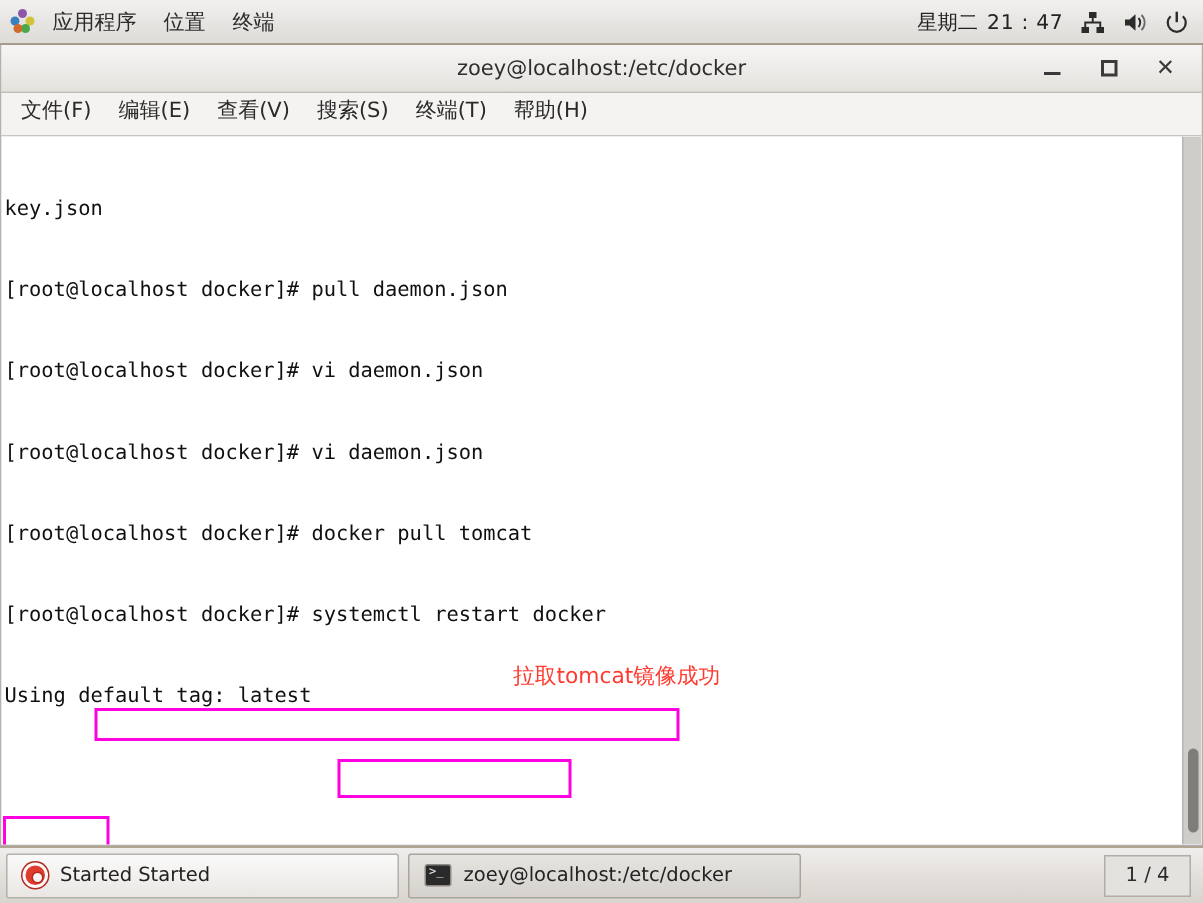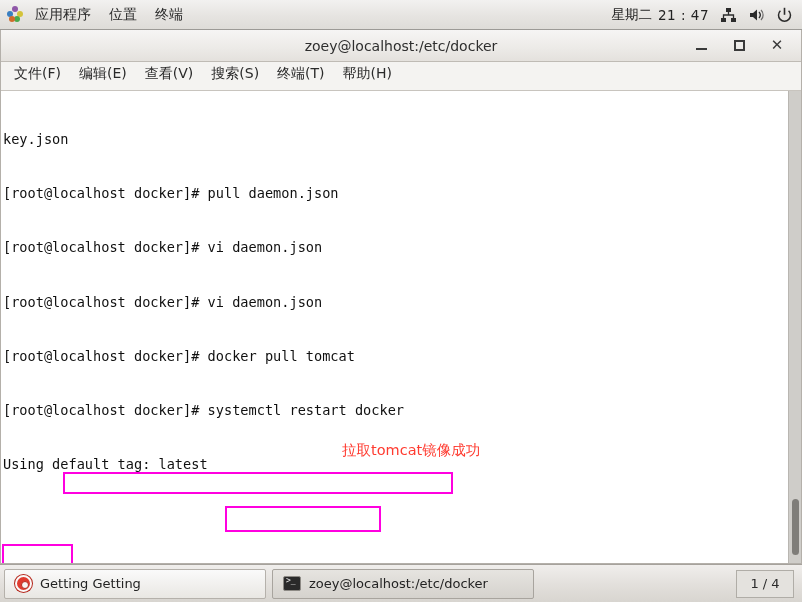--- a/index.html
+++ b/index.html
@@ -297,21 +297,21 @@
 
       <div id="term-scroll">
         <div id="term-thumb"></div>
       </div>
     </div>
   </div>
 
   <div id="taskbar">
     <div class="task-btn wide-1">
       <span class="life-icon"></span>
-      <span>Getting Getting</span>
+      <span>Started Started</span>
     </div>
     <div class="task-btn wide-2">
       <span class="term-icon"></span>
       <span>zoey@localhost:/etc/docker</span>
     </div>
     <div class="workspace">1 / 4</div>
   </div>
 
 </div>
 

